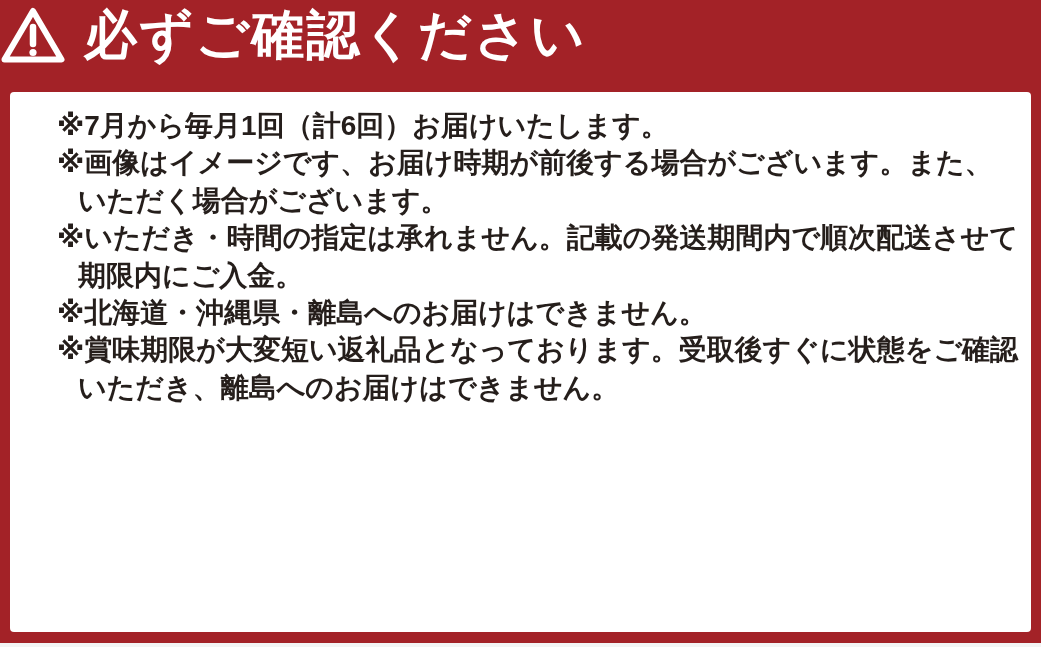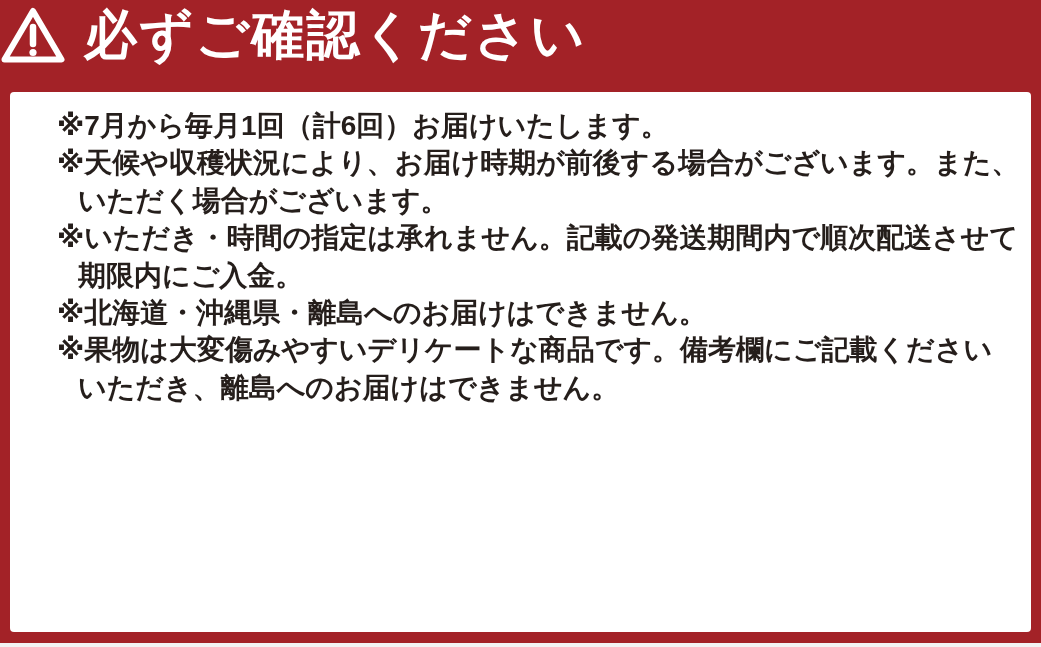--- a/index.html
+++ b/index.html
@@ -82,31 +82,31 @@
     </span>
     <h1 class="title">必ずご確認ください</h1>
   </div>
 
   <div class="panel">
     <div id="notice-list">
         <div class="item">
           <div class="line first"><span class="marker">※</span><span>7月から毎月1回（計6回）お届けいたします。</span></div>
         </div>
         <div class="item">
-          <div class="line first"><span class="marker">※</span><span>天候や収穫状況により、お届け時期が前後する場合がございます。また、</span></div>
+          <div class="line first"><span class="marker">※</span><span>画像はイメージです、お届け時期が前後する場合がございます。また、</span></div>
           <div class="line cont">いただく場合がございます。</div>
         </div>
         <div class="item">
           <div class="line first"><span class="marker">※</span><span>いただき・時間の指定は承れません。記載の発送期間内で順次配送させて</span></div>
           <div class="line cont">期限内にご入金。</div>
         </div>
         <div class="item">
           <div class="line first"><span class="marker">※</span><span>北海道・沖縄県・離島へのお届けはできません。</span></div>
         </div>
         <div class="item">
-          <div class="line first"><span class="marker">※</span><span>果物は大変傷みやすいデリケートな商品です。備考欄にご記載ください</span></div>
+          <div class="line first"><span class="marker">※</span><span>賞味期限が大変短い返礼品となっております。受取後すぐに状態をご確認</span></div>
           <div class="line cont">いただき、離島へのお届けはできません。</div>
         </div>
       </div>
   </div>
 
   <div class="bottom-strip"></div>
 </div>
 
 </body></html>

